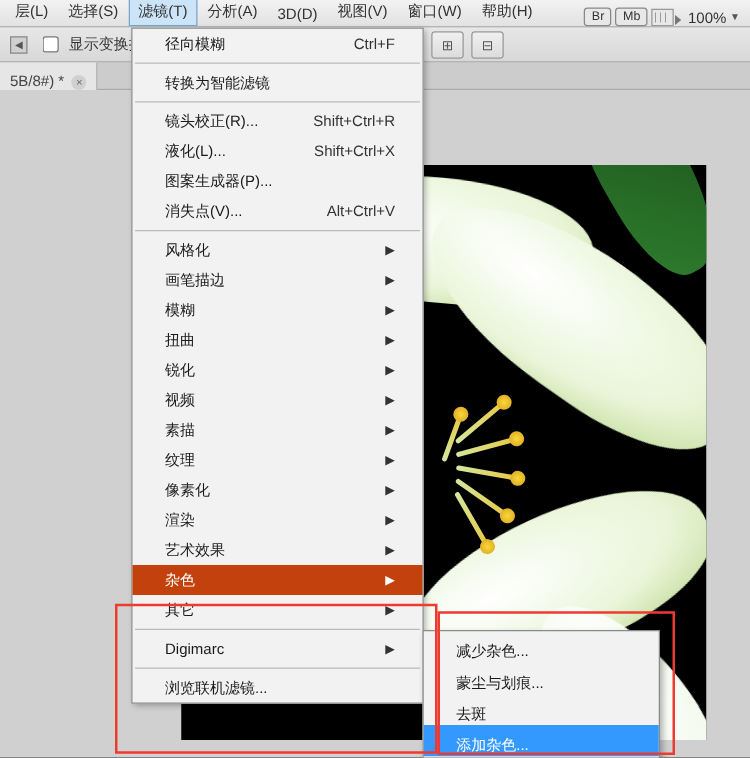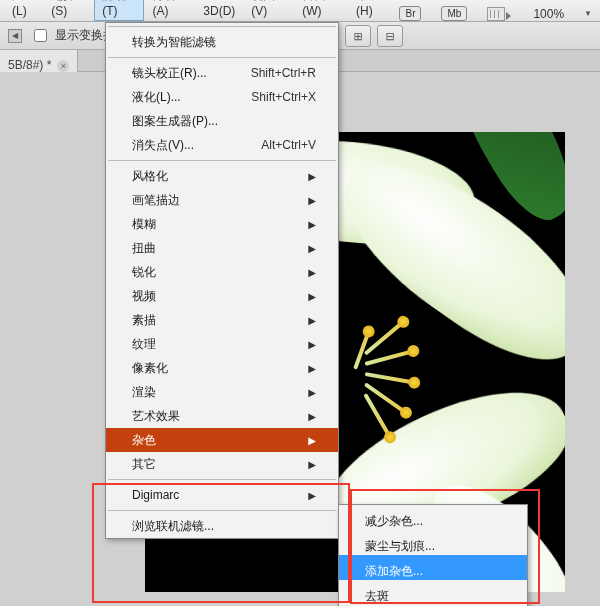--- a/index.html
+++ b/index.html
@@ -1,20 +1,20 @@
 <!DOCTYPE html>
 <html><head>
 <meta charset="utf-8">
 <style>
 *{margin:0;padding:0;box-sizing:border-box;font-family:"Microsoft YaHei","SimSun",sans-serif;font-size:12px;user-select:none}
 body{width:600px;height:606px;background:#d0d0d0;overflow:hidden;position:relative}
 .menubar{height:22px;background:linear-gradient(#f2f2f2,#e2e2e2);border-bottom:1px solid #aaa;display:flex;align-items:flex-end;padding-left:4px}
 .menubar .mi{padding:3px 8px;color:#333;cursor:default}
 .menubar .mi.active{background:#cce4f7;border:1px solid #7aa7c7;padding:2px 7px}
-.menubar .right{margin-left:auto;display:flex;align-items:center;gap:20px;padding-right:8px}
+.menubar .right{margin-left:auto;display:flex;align-items:center;gap:3px;padding-right:8px}
 .badge{border:1px solid #888;border-radius:3px;padding:1px 5px;font-size:10px;background:#e8e8e8;color:#333}
 .filmicon{width:18px;height:14px;border:1px solid #999;background:#e8e8e8;position:relative}
 .filmicon:before{content:"";position:absolute;left:2px;right:2px;top:2px;bottom:2px;background:repeating-linear-gradient(90deg,#999 0 1px,transparent 1px 4px)}
 .tri{position:absolute;right:-7px;top:4px;width:0;height:0;border-left:5px solid #777;border-top:4px solid transparent;border-bottom:4px solid transparent}
 .toolbar{height:28px;background:linear-gradient(#e7e7e7,#d8d8d8);border-bottom:1px solid #aaa;display:flex;align-items:center;padding-left:8px;gap:8px}
 .arrowbtn{width:14px;height:14px;border:1px solid #888;background:#d0d0d0;display:flex;align-items:center;justify-content:center}
 .arrowbtn span{font-size:8px;color:#555}
 .toolbar .lbl{color:#333}
 .after-menu{position:absolute;left:345px;top:22px;height:28px;display:flex;align-items:center;gap:6px}
 .iconbtn{width:26px;height:22px;border:1px solid #999;background:linear-gradient(#f0f0f0,#dcdcdc);border-radius:3px;display:flex;align-items:center;justify-content:center;color:#555;font-size:11px}
@@ -114,20 +114,24 @@
         <div class="stamen s2"></div>
         <div class="stamen s3"></div>
       <div class="stamen s4"></div>
         <div class="stamen s5"></div>
         <div class="stamen s6"></div>
     </div>
   </div>
 </div>
 
 <div class="dropdown">
+  <div class="row">
+    <span>径向模糊</span>
+    <span class="shortcut">Ctrl+F</span>
+  </div>
   <hr>
   <div class="row">
       <span>转换为智能滤镜</span>
     </div>
   <hr>
   <div class="row">
       <span>镜头校正(R)...</span>
       <span class="shortcut">Shift+Ctrl+R</span>
     </div>
   <div class="row">
@@ -206,23 +210,23 @@
     </div>
 </div>
 
 <div class="submenu">
   <div class="row">
       <span>减少杂色...</span>
     </div>
   <div class="row">
       <span>蒙尘与划痕...</span>
     </div>
+  <div class="row">
+      <span>去斑</span>
+    </div>
   <div class="row sel">
       <span>添加杂色...</span>
     </div>
-  <div class="row">
-      <span>去斑</span>
-    </div>
   <div class="row"></div>
 </div>
 
 <div class="redbox rb1"></div>
 <div class="redbox rb2"></div>
 
 </body></html>

